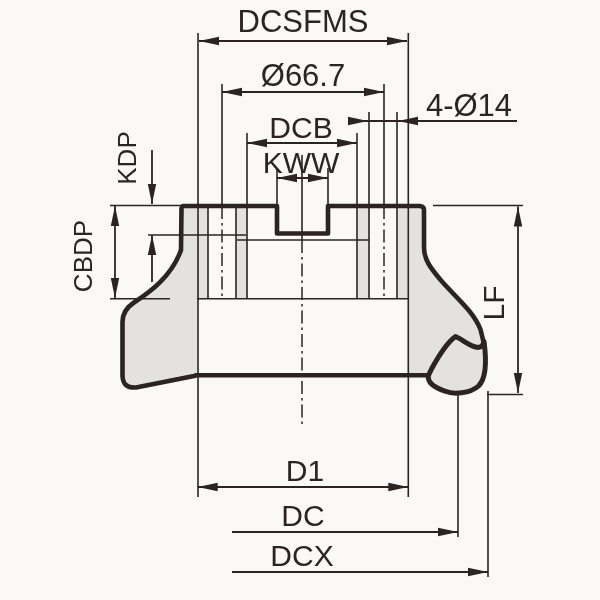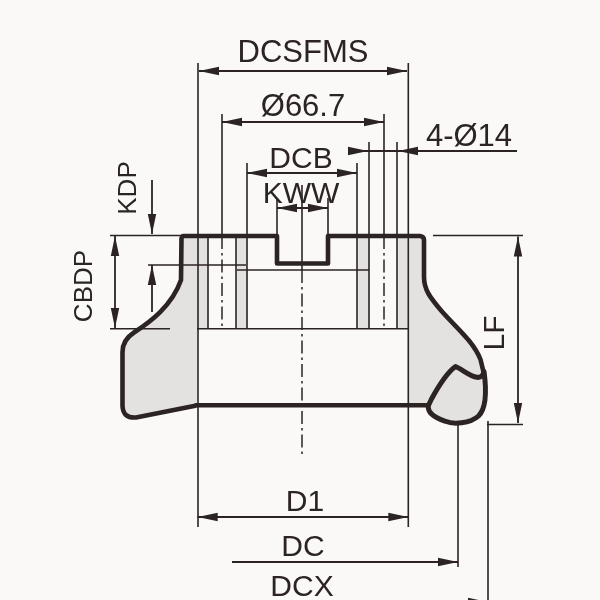--- a/index.html
+++ b/index.html
@@ -6,21 +6,21 @@
     --line:#2b2422;
     --fill:#e3e2e1;
     --background:#faf9f7;
   }
   html,body{margin:0;padding:0;}
   body{
     background:var(--background);
     font-family:"Liberation Sans", sans-serif;
     width:600px;height:600px;overflow:hidden;
   }
-  .stage{width:600px;height:536px;position:relative;margin-top:30px;}
+  .stage{width:600px;height:536px;position:relative;}
   svg{display:block;}
   .thick{stroke:var(--line);stroke-width:4.6;fill:none;stroke-linecap:round;stroke-linejoin:round;}
   .insert-ln{stroke:var(--line);stroke-width:5;fill:var(--fill);stroke-linejoin:round;}
   .thin{stroke:var(--line);stroke-width:1.6;fill:none;}
   .dim{stroke:var(--line);stroke-width:1.8;fill:none;}
   .cl{stroke:var(--line);stroke-width:1.5;fill:none;stroke-dasharray:13 4 2.5 4;}
   .bodyfill{fill:var(--fill);stroke:none;}
   .ah{fill:var(--line);stroke:none;}
   text{fill:var(--line);font-family:"Liberation Sans", sans-serif;}
   .lab{font-size:31px;}

